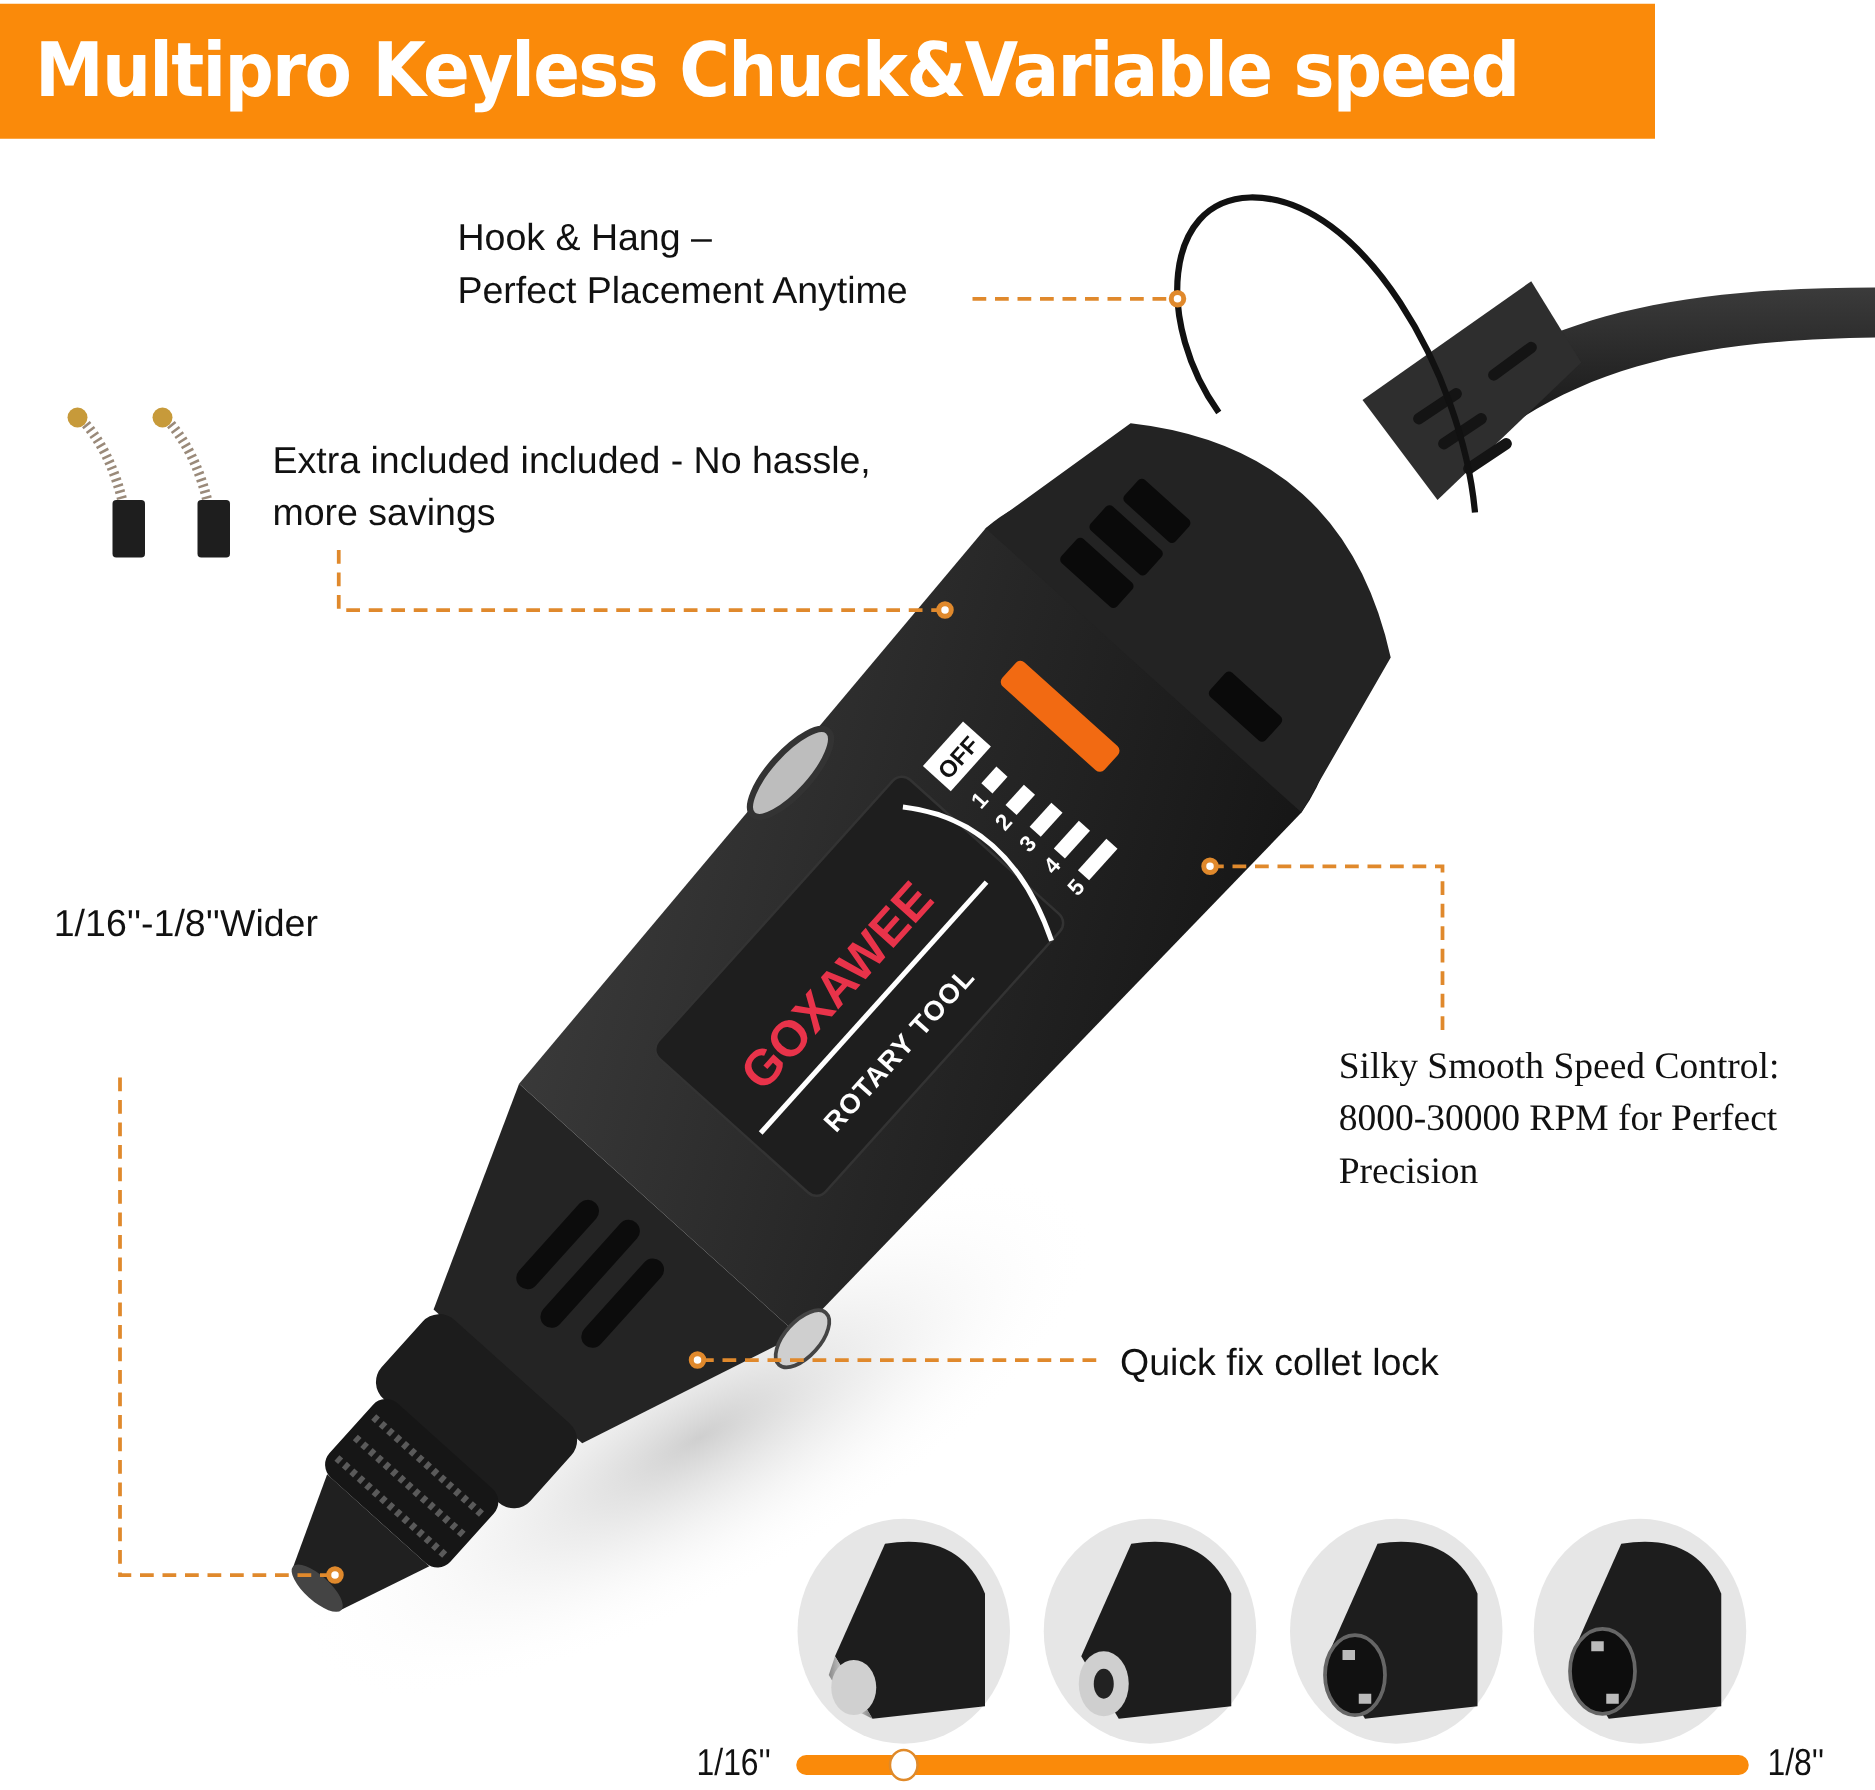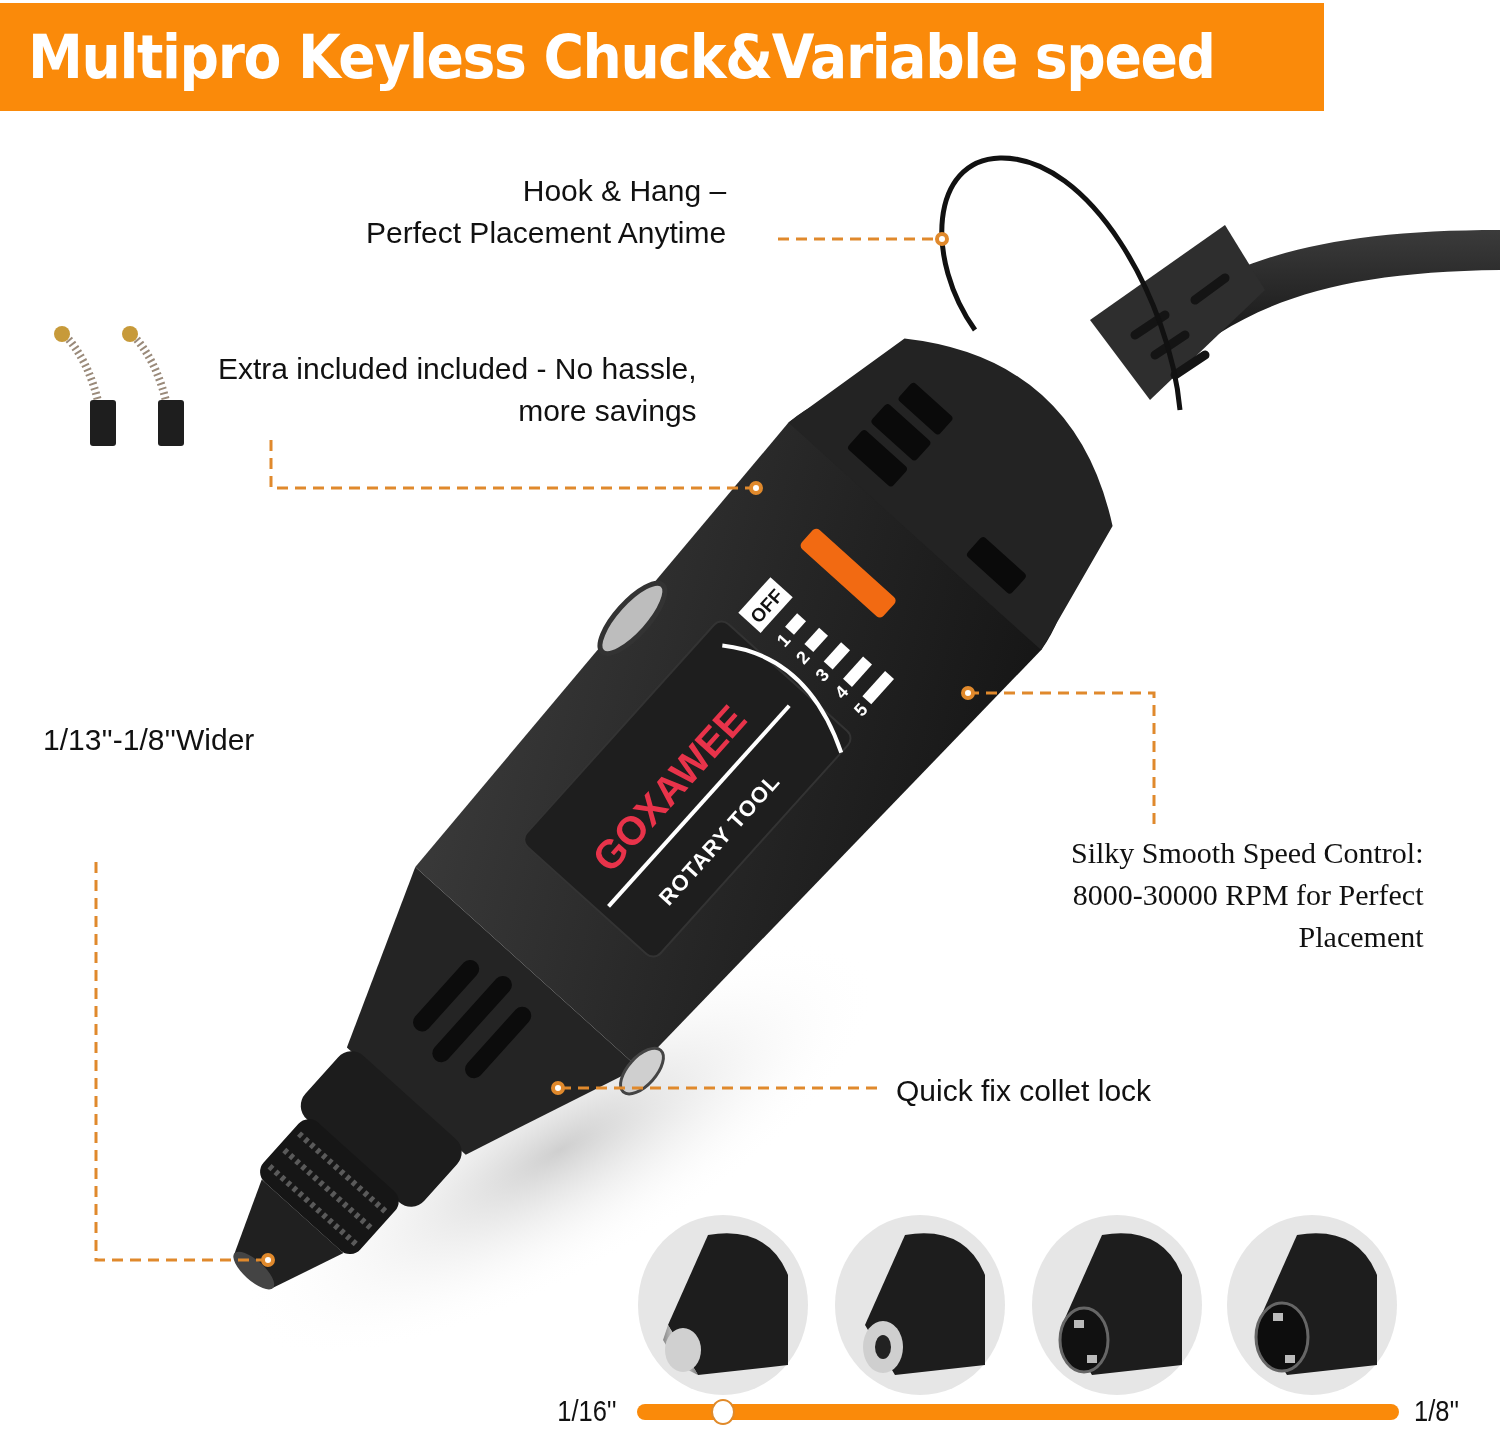--- a/index.html
+++ b/index.html
@@ -14,21 +14,21 @@
   .banner-title {
     color: #ffffff; font-family: "DejaVu Sans", sans-serif; font-weight: bold;
     font-size: 60px; letter-spacing: -1.5px; white-space: nowrap;
     transform: scaleX(0.92); transform-origin: left center;
   }
 
   .callout {
     position: absolute; font-size: 30px; line-height: 42px; color: #111;
     font-family: "Liberation Sans", sans-serif; white-space: nowrap;
   }
-  .callout span { display: block; text-align: right; }
+  .callout span { display: block; }
 
   .stage { position: absolute; left: 0; top: 0; width: 1500px; height: 1192px; }
   svg.art { position: absolute; left: 0; top: 0; }
 
   .chuck-badge {
     position: absolute; width: 170px; height: 180px; border-radius: 50%;
     background: #e6e6e6;
   }
 
   .size-label {
@@ -183,27 +183,27 @@
     <span>Hook &amp; Hang –</span>
     <span>Perfect Placement Anytime</span>
   </div>
 
   <div class="callout" style="left:218px; top:348px;">
     <span>Extra included included - No hassle,</span>
     <span>more savings</span>
   </div>
 
   <div class="callout" style="left:43px; top:719px;">
-    <span>1/13''-1/8''Wider</span>
+    <span>1/16''-1/8''Wider</span>
   </div>
 
   <div class="callout" style="left:1071px; top:832px;font-family:Liberation Serif, serif;">
     <span>Silky Smooth Speed Control:</span>
     <span>8000-30000 RPM for Perfect</span>
-    <span>Placement</span>
+    <span>Precision</span>
   </div>
 
   <div class="callout" style="left:896px; top:1070px;">
     <span>Quick fix collet lock</span>
   </div>
 
   <div class="chuck-badge" style="left:638px; top:1215px;">
     <svg width="170" height="180" viewBox="0 0 170 180">
       <path d="M70 20 Q130 10 150 60 L150 150 L60 160 L30 110 Z" fill="#1d1d1d"></path>
       <path d="M30 110 L60 160 L40 150 L25 125 Z" fill="url(#chuckMetal)"></path>

